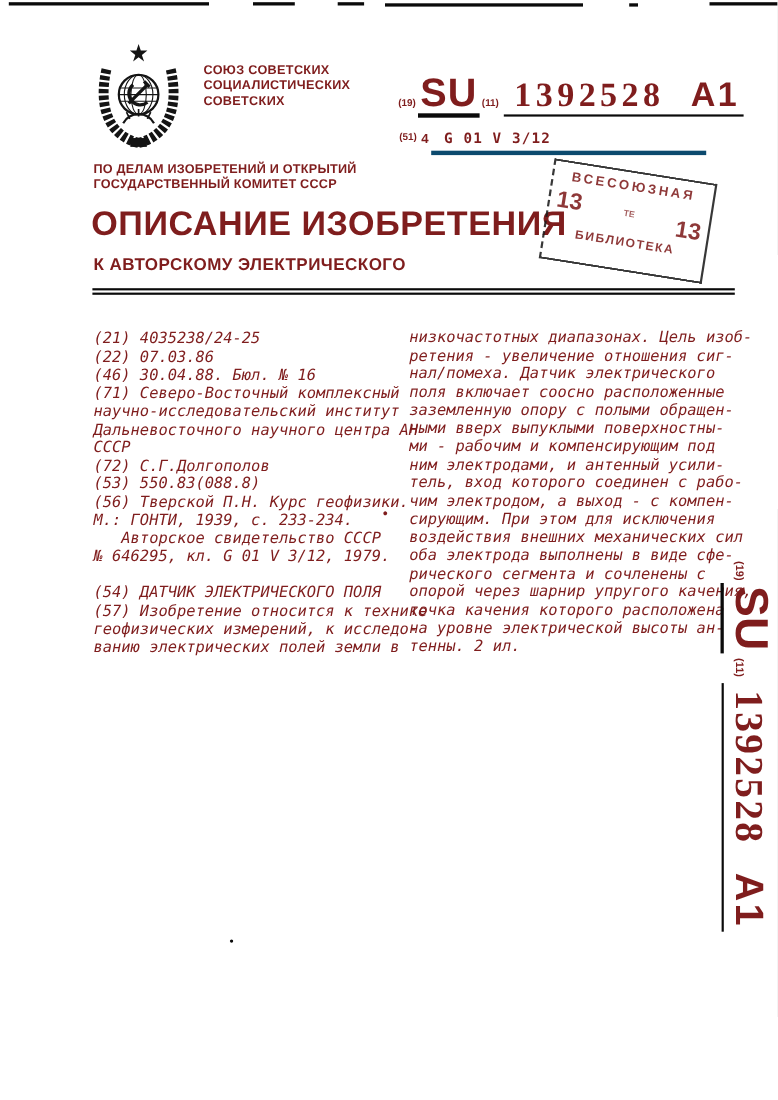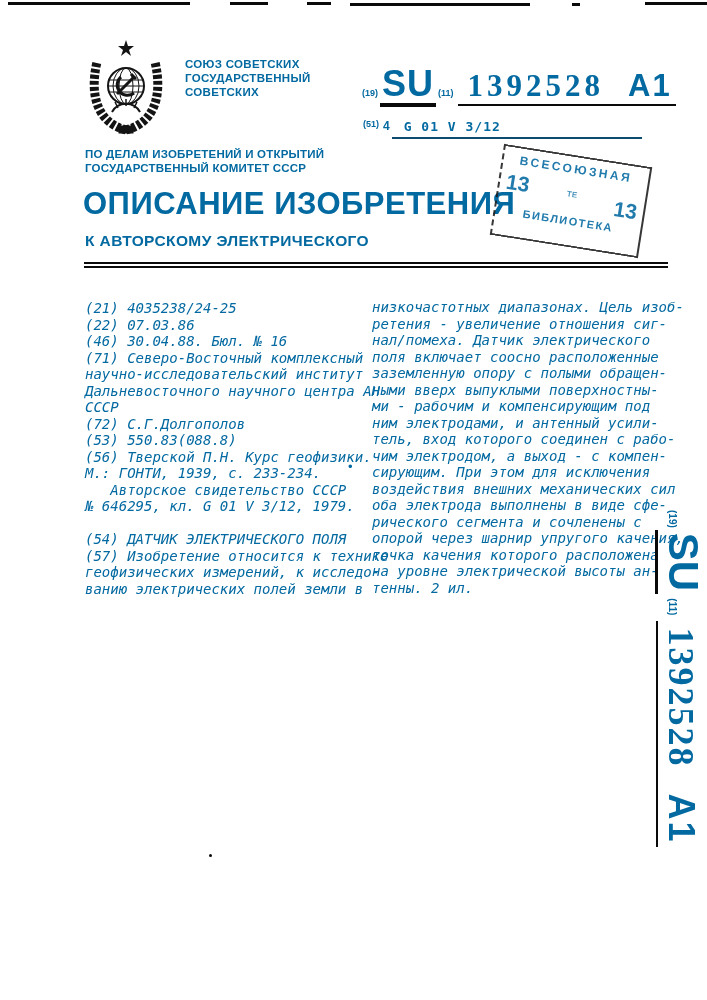--- a/index.html
+++ b/index.html
@@ -1,18 +1,18 @@
 <!DOCTYPE html>
 <html><head>
 <meta charset="utf-8">
 <style>
   html,body { margin:0; padding:0; background:#e8e8e8; }
   .page {
     position:relative; width:707px; height:1000px; margin:0 auto;
-    background:#ffffff; color:#0369a1; overflow:hidden;
+    background:#ffffff; color:#7f1d1d; overflow:hidden;
     font-family:"Liberation Sans", sans-serif;
   }
   .artifact { position:absolute; background:#0a0a0a; }
 
   
   .emblem { position:absolute; left:84px; top:38px; width:84px; height:98px; }
 
   
   .country { position:absolute; left:185px; top:57px; font-size:11.5px; font-weight:700; line-height:14px; letter-spacing:0.3px; }
 
@@ -22,21 +22,21 @@
   .su-big { font-size:36px; font-weight:700; letter-spacing:1px; border-bottom:4px solid #0a0a0a; padding:0 2px 1px 2px; margin:0 2px; line-height:1; }
   .num-group { display:flex; align-items:baseline; border-bottom:2px solid #0a0a0a; padding:0 4px 3px 10px; margin-left:4px; }
   .doc-number { font-family:"Liberation Serif", serif; font-size:31px; font-weight:700; letter-spacing:4px; line-height:1; }
   .num-spacer { display:inline-block; width:24px; }
   .kind-code { font-size:31px; font-weight:700; letter-spacing:2px; line-height:1; }
 
   
   .ipc-row { position:absolute; left:363px; top:119px; display:flex; align-items:flex-start; white-space:nowrap; }
   .ipc-four { font-size:12px; font-weight:700; margin-left:4px; }
   .ipc-class { font-family:"DejaVu Sans Mono","Liberation Mono",monospace; font-size:13px; font-weight:700;
-    border-bottom:2px solid #0c4a6e; width:238px; padding:0 0 3px 12px; margin-left:2px; letter-spacing:1px; }
+    border-bottom:4px solid #0c4a6e; width:238px; padding:0 0 3px 12px; margin-left:2px; letter-spacing:1px; }
 
   
   .committee { position:absolute; left:85px; top:148px; font-size:11.5px; font-weight:700; line-height:13.5px; letter-spacing:0.2px; }
 
   
   .main-title { position:absolute; left:83px; top:186px; font-size:31px; font-weight:700; letter-spacing:0.5px; }
   .sub-title  { position:absolute; left:85px; top:232px; font-size:15.5px; font-weight:700; letter-spacing:0.4px; }
 
   .rule { position:absolute; left:84px; width:584px; height:2px; background:#0a0a0a; }
 
@@ -103,21 +103,21 @@
         <path d="M28,74 a16,16 0 0 1 28,0" stroke-width="2"></path>
         <path d="M34,70 l-3,-6 M42,68 v-7 M50,70 l3,-6" stroke-width="1.5"></path>
         <rect x="35" y="88" width="14" height="7" fill="#141414"></rect>
       </g>
       <polygon points="42,2 44,8 50,8 45,12 47,18 42,14 37,18 39,12 34,8 40,8" fill="#141414"></polygon>
     </svg>
   </div>
 
   <div class="country">
     <div>СОЮЗ СОВЕТСКИХ</div>
-    <div>ГОСУДАРСТВЕННЫЙ</div>
+    <div>СОЦИАЛИСТИЧЕСКИХ</div>
     <div>СОВЕТСКИХ</div>
   </div>
 
   <div class="docnum-row">
     <span class="code-small">(19)</span>
     <span class="su-big">SU</span>
     <span class="code-small">(11)</span>
     <span class="num-group">
       <span class="doc-number">1392528</span>
       <span class="num-spacer"></span>

